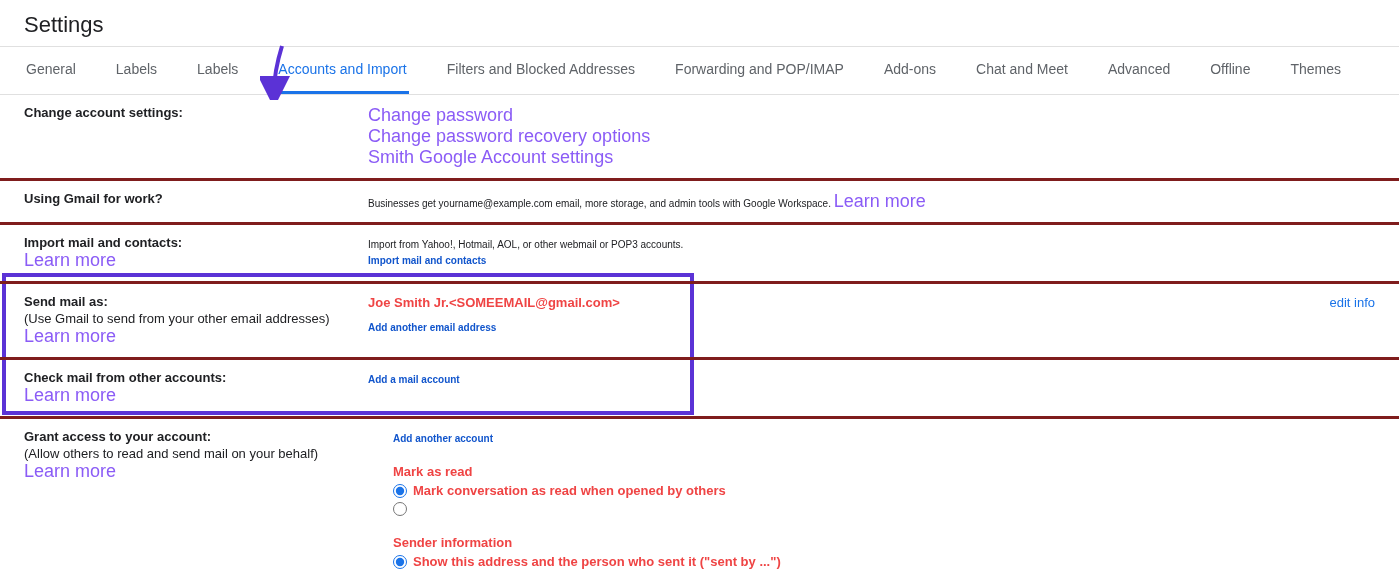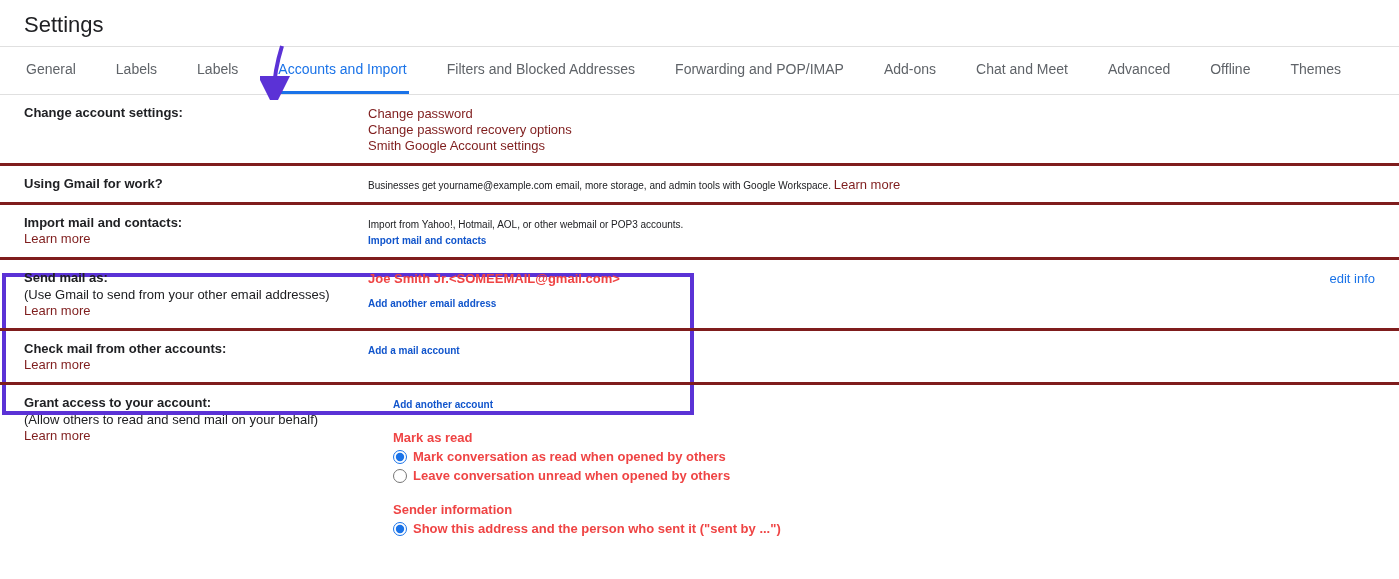--- a/index.html
+++ b/index.html
@@ -8,21 +8,21 @@
     .tabs { border-top: 1px solid #e0e0e0; border-bottom: 1px solid #e0e0e0; padding: 0 24px; display: flex; gap: 36px; }
     .tab { padding: 14px 2px; color: #5f6368; cursor: pointer; border-bottom: 3px solid transparent; font-size: 14px; white-space: nowrap; }
     .tab.active { color: #1a73e8; border-bottom-color: #1a73e8; }
     .section { display: flex; border-bottom: 3px solid #7f1d1d; padding: 10px 24px; position: relative; }
     .section.noborder { border-bottom: none; gap: 25px; }
     .label-col { width: 344px; flex-shrink: 0; }
     .content-col { flex: 1; }
     .right-col { width: 80px; text-align: right; flex-shrink: 0; }
     .label-title { font-weight: 700; font-size: 13px; color: #202124; display: block; }
     .label-sub { font-size: 13px; color: #202124; display: block; margin-top: 2px; }
-    a.link { color: #7f1d1d; text-decoration: none; font-size: 13px; }
+    a.link { color: #8b5cf6; text-decoration: none; font-size: 18px; }
     a.boldlink { color: #1155cc; text-decoration: none; font-weight: 700; font-size: 10px; }
     .plain { font-size: 10px; color: #202124; }
     .bold { font-weight: 700; font-size: 13px; color: #ef4444; }
     .radio-row { margin-top: 4px; display: flex; align-items: center; gap: 6px; }
     input[type=radio] { accent-color: #1a73e8; width: 14px; height: 14px; }
     .highlight-box { position: absolute; border: 4px solid #5b32d6; pointer-events: none; }
     .arrow-svg { position: absolute; left: 260px; top: -2px; pointer-events: none; }
     .tabs-wrap { position: relative; }
     .edit-link { color: #1a73e8; font-size: 13px; text-decoration: none; }
   </style>
@@ -124,21 +124,20 @@
     <div class="content-col">
       <a href="#" class="boldlink">Add another account</a>
       <div style="height:18px;"></div>
       <span class="bold">Mark as read</span>
       <div class="radio-row">
         <input type="radio" name="markread" checked="" style="">
         <span class="bold">Mark conversation as read when opened by others</span>
       </div>
       <div class="radio-row">
         <input type="radio" name="markread" style="">
-        <span class="bold">Leave conversation unread when opened by others</span>
       </div>
       <div style="height:18px;"></div>
       <span class="bold">Sender information</span>
       <div class="radio-row">
         <input type="radio" name="senderinfo" checked="" style="">
         <span class="bold">Show this address and the person who sent it ("sent by ...")</span>
       </div>
     </div>
   </div>
 </div>

